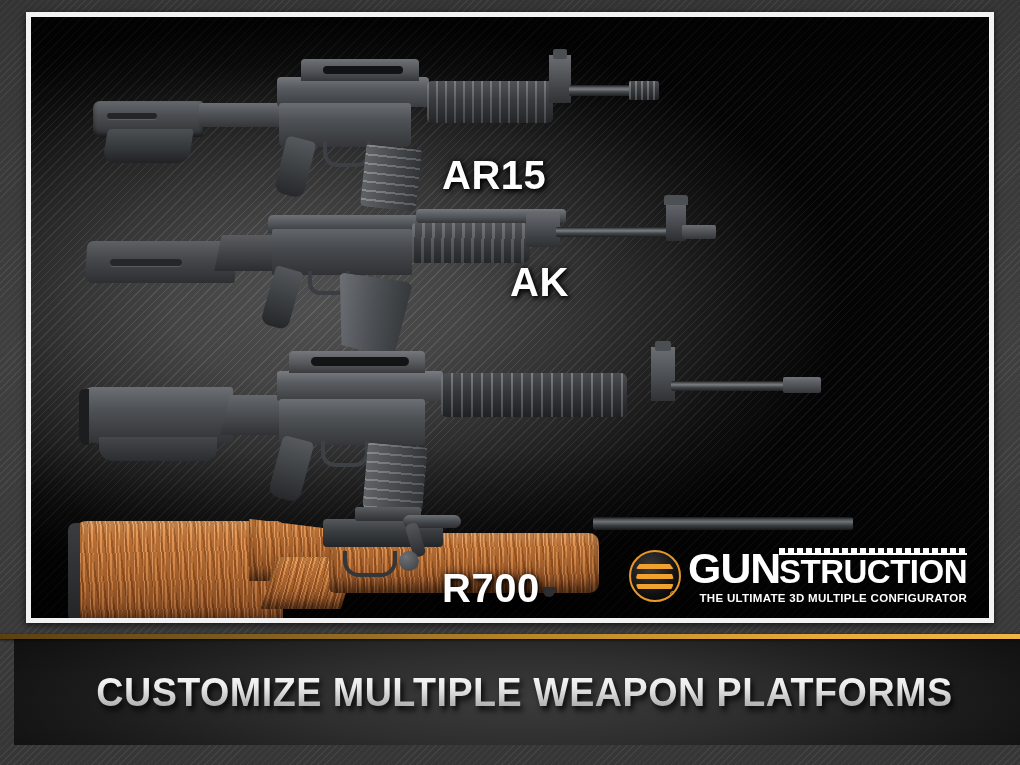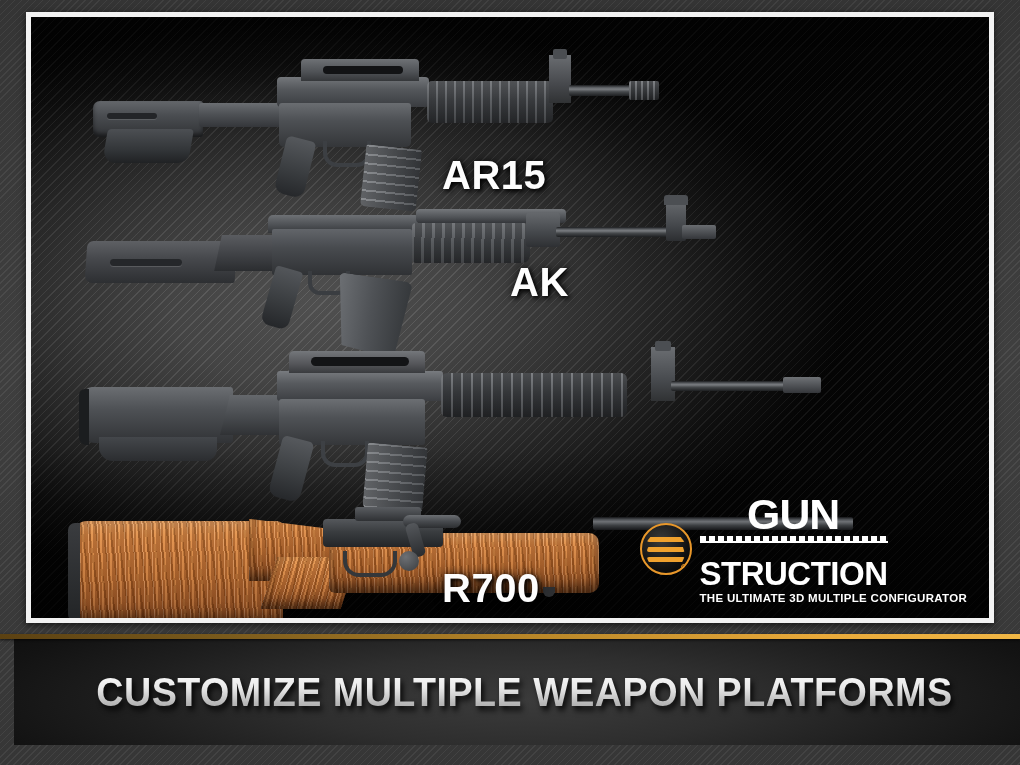--- a/index.html
+++ b/index.html
@@ -345,27 +345,27 @@
     border-radius:2px;
   }
   #logo-mark .b1{ top:12px; clip-path:polygon(10% 0,90% 0,100% 100%,0 100%); }
   #logo-mark .b2{ top:22px; clip-path:polygon(4% 0,96% 0,100% 100%,0 100%); }
   #logo-mark .b3{ top:32px; clip-path:polygon(0 0,100% 0,94% 100%,6% 100%); }
   #logo-mark .dot{
     position:absolute; right:3px; bottom:3px; width:6px; height:6px;
     border-radius:50%; border:1px solid #e8972a;
   }
   #logo-text{ display:flex; flex-direction:column; align-items:flex-start; }
-  #logo-word{ display:flex; align-items:center; line-height:1;flex-direction:column; }
+  #logo-word{ display:flex; align-items:flex-start; line-height:1; }
   #logo-gun{
     font-size:42px; font-weight:bold; color:#ffffff; letter-spacing:-1px;
     font-family:"Liberation Sans", sans-serif;
     transform:scaleX(1.02);
   }
-  #logo-struction-wrap{ position:relative; padding-top:21px; }
+  #logo-struction-wrap{ position:relative; padding-top:7px; }
   #logo-rail{
     position:absolute; left:0; top:0; height:7px; width:100%;
     background:repeating-linear-gradient(90deg,#ffffff 0 6px, #111 6px 9px);
     border-bottom:2px solid #ffffff;
   }
   #logo-struction{
     display:block; font-size:33px; font-weight:bold; color:#ffffff; letter-spacing:-0.5px;
     font-family:"Liberation Sans", sans-serif; line-height:1; transform:scaleX(1.0);
   }
   #logo-tag{

